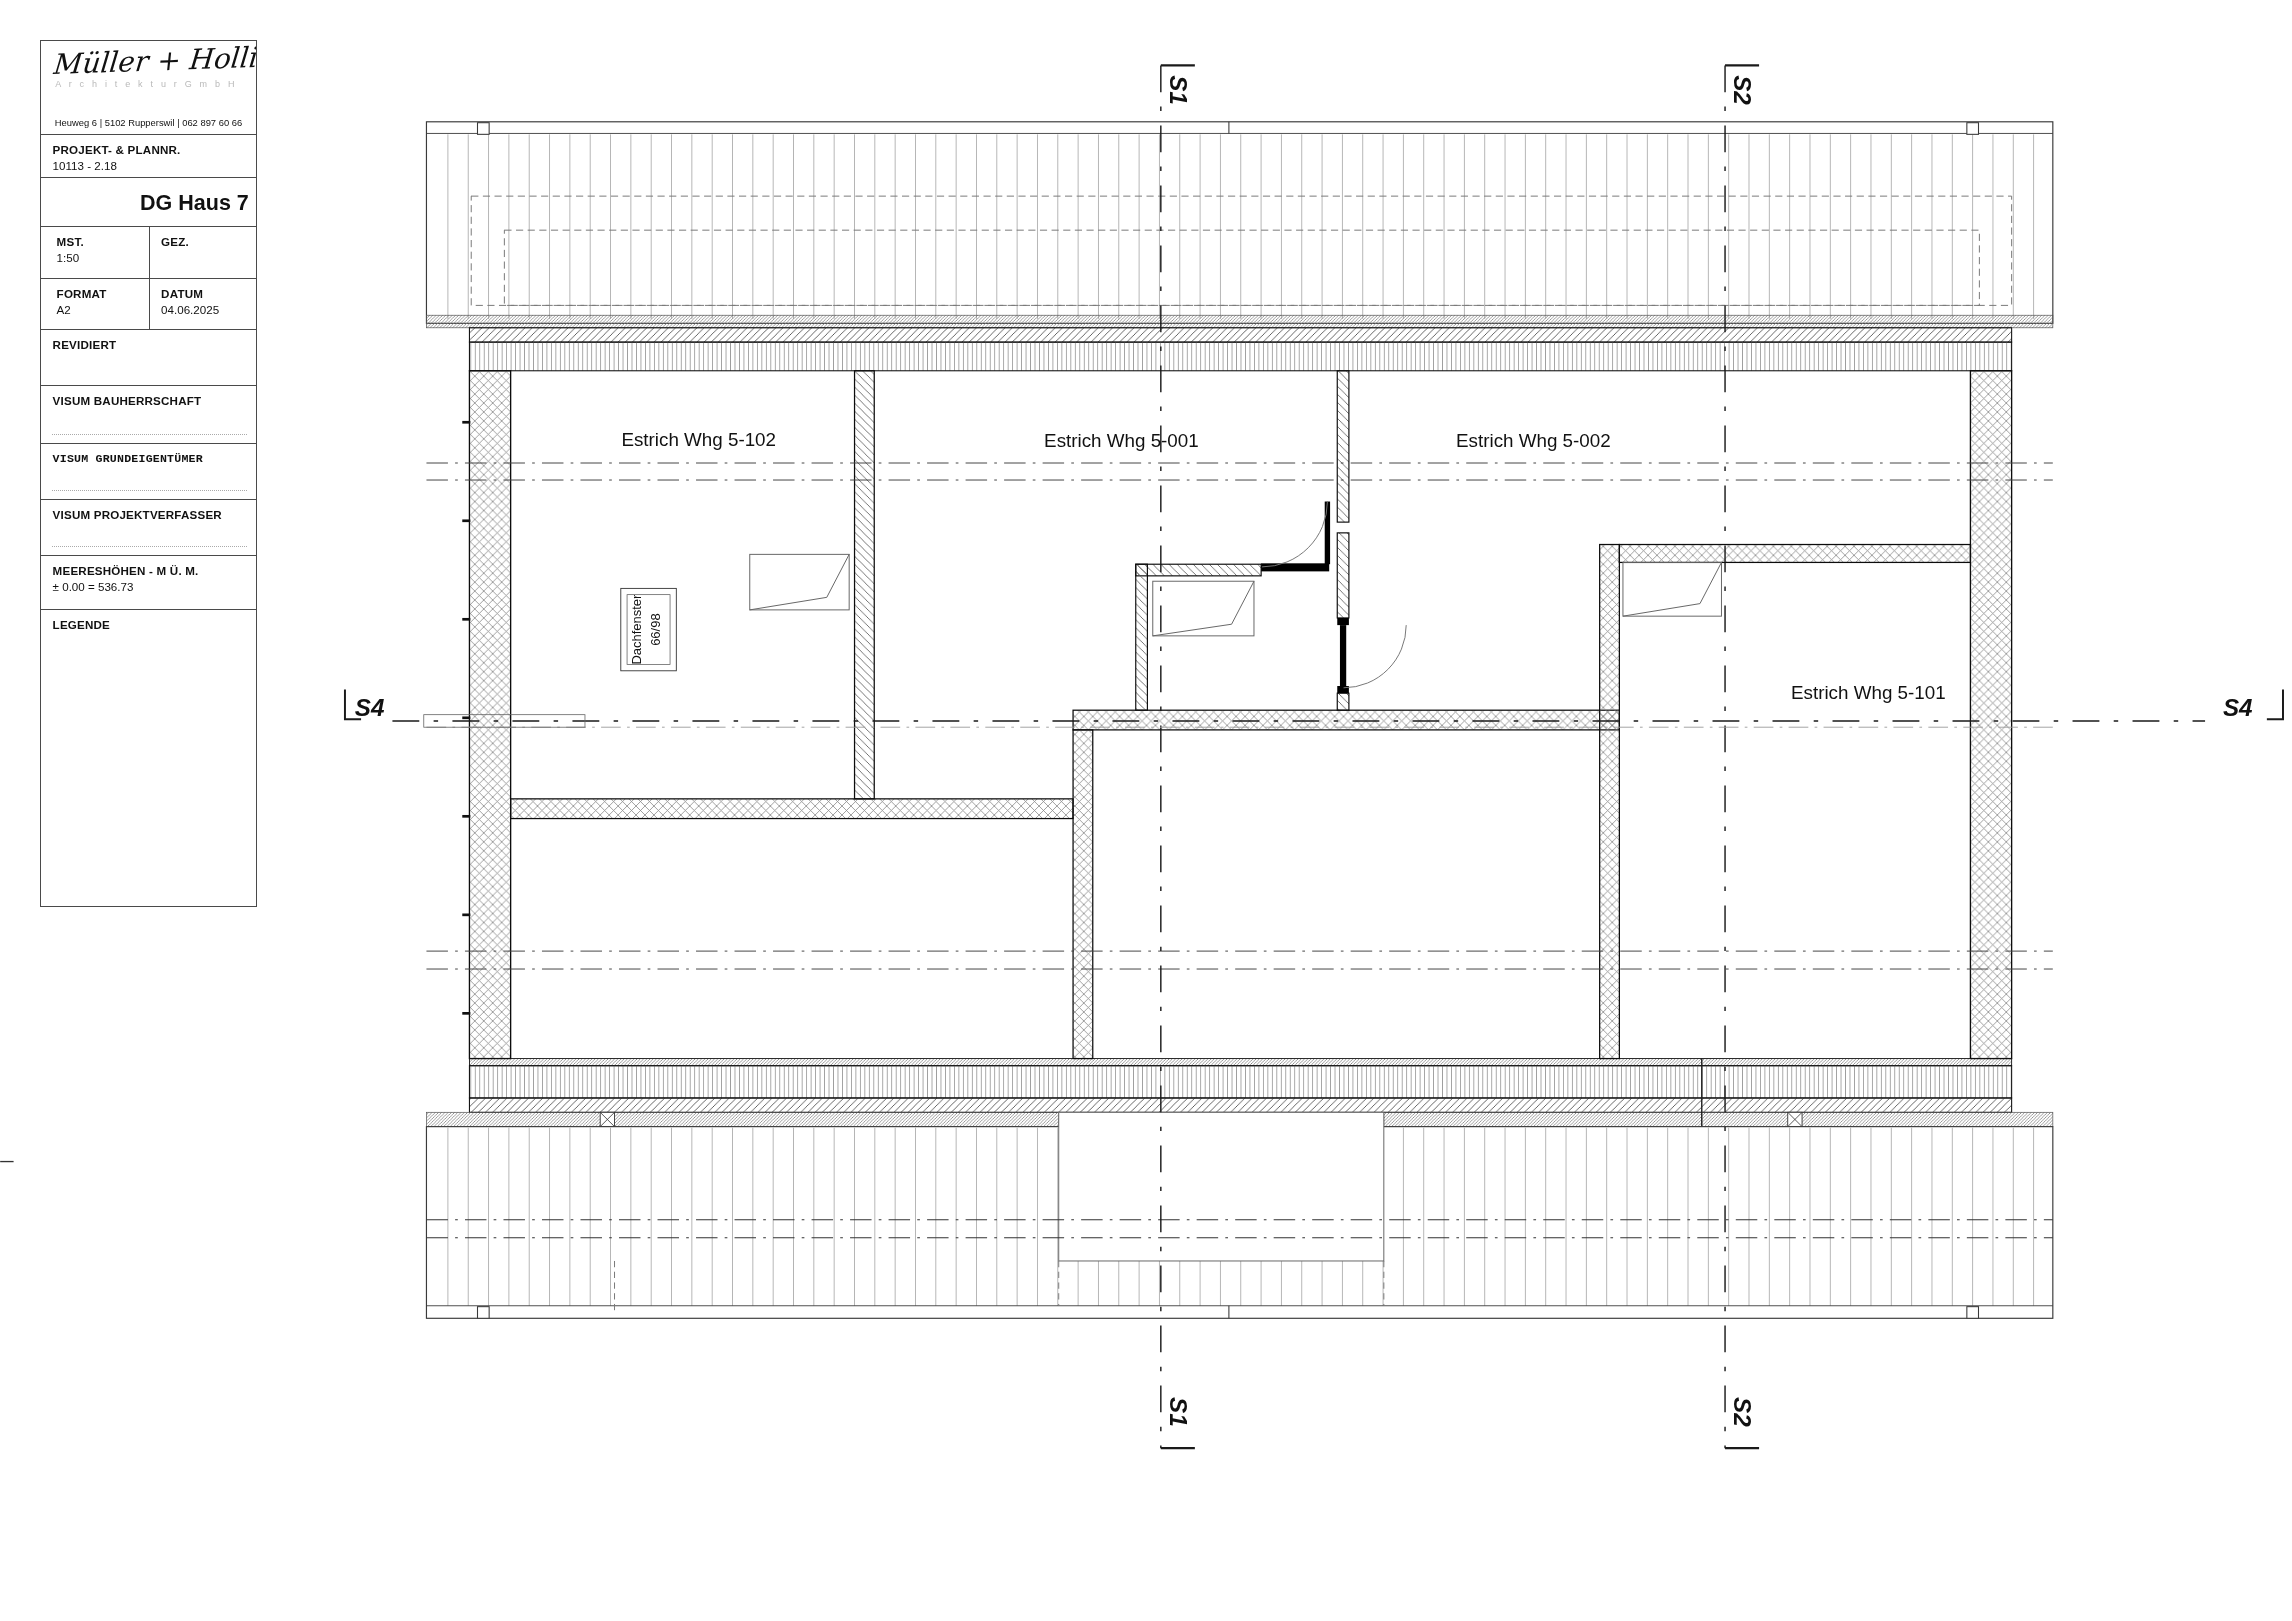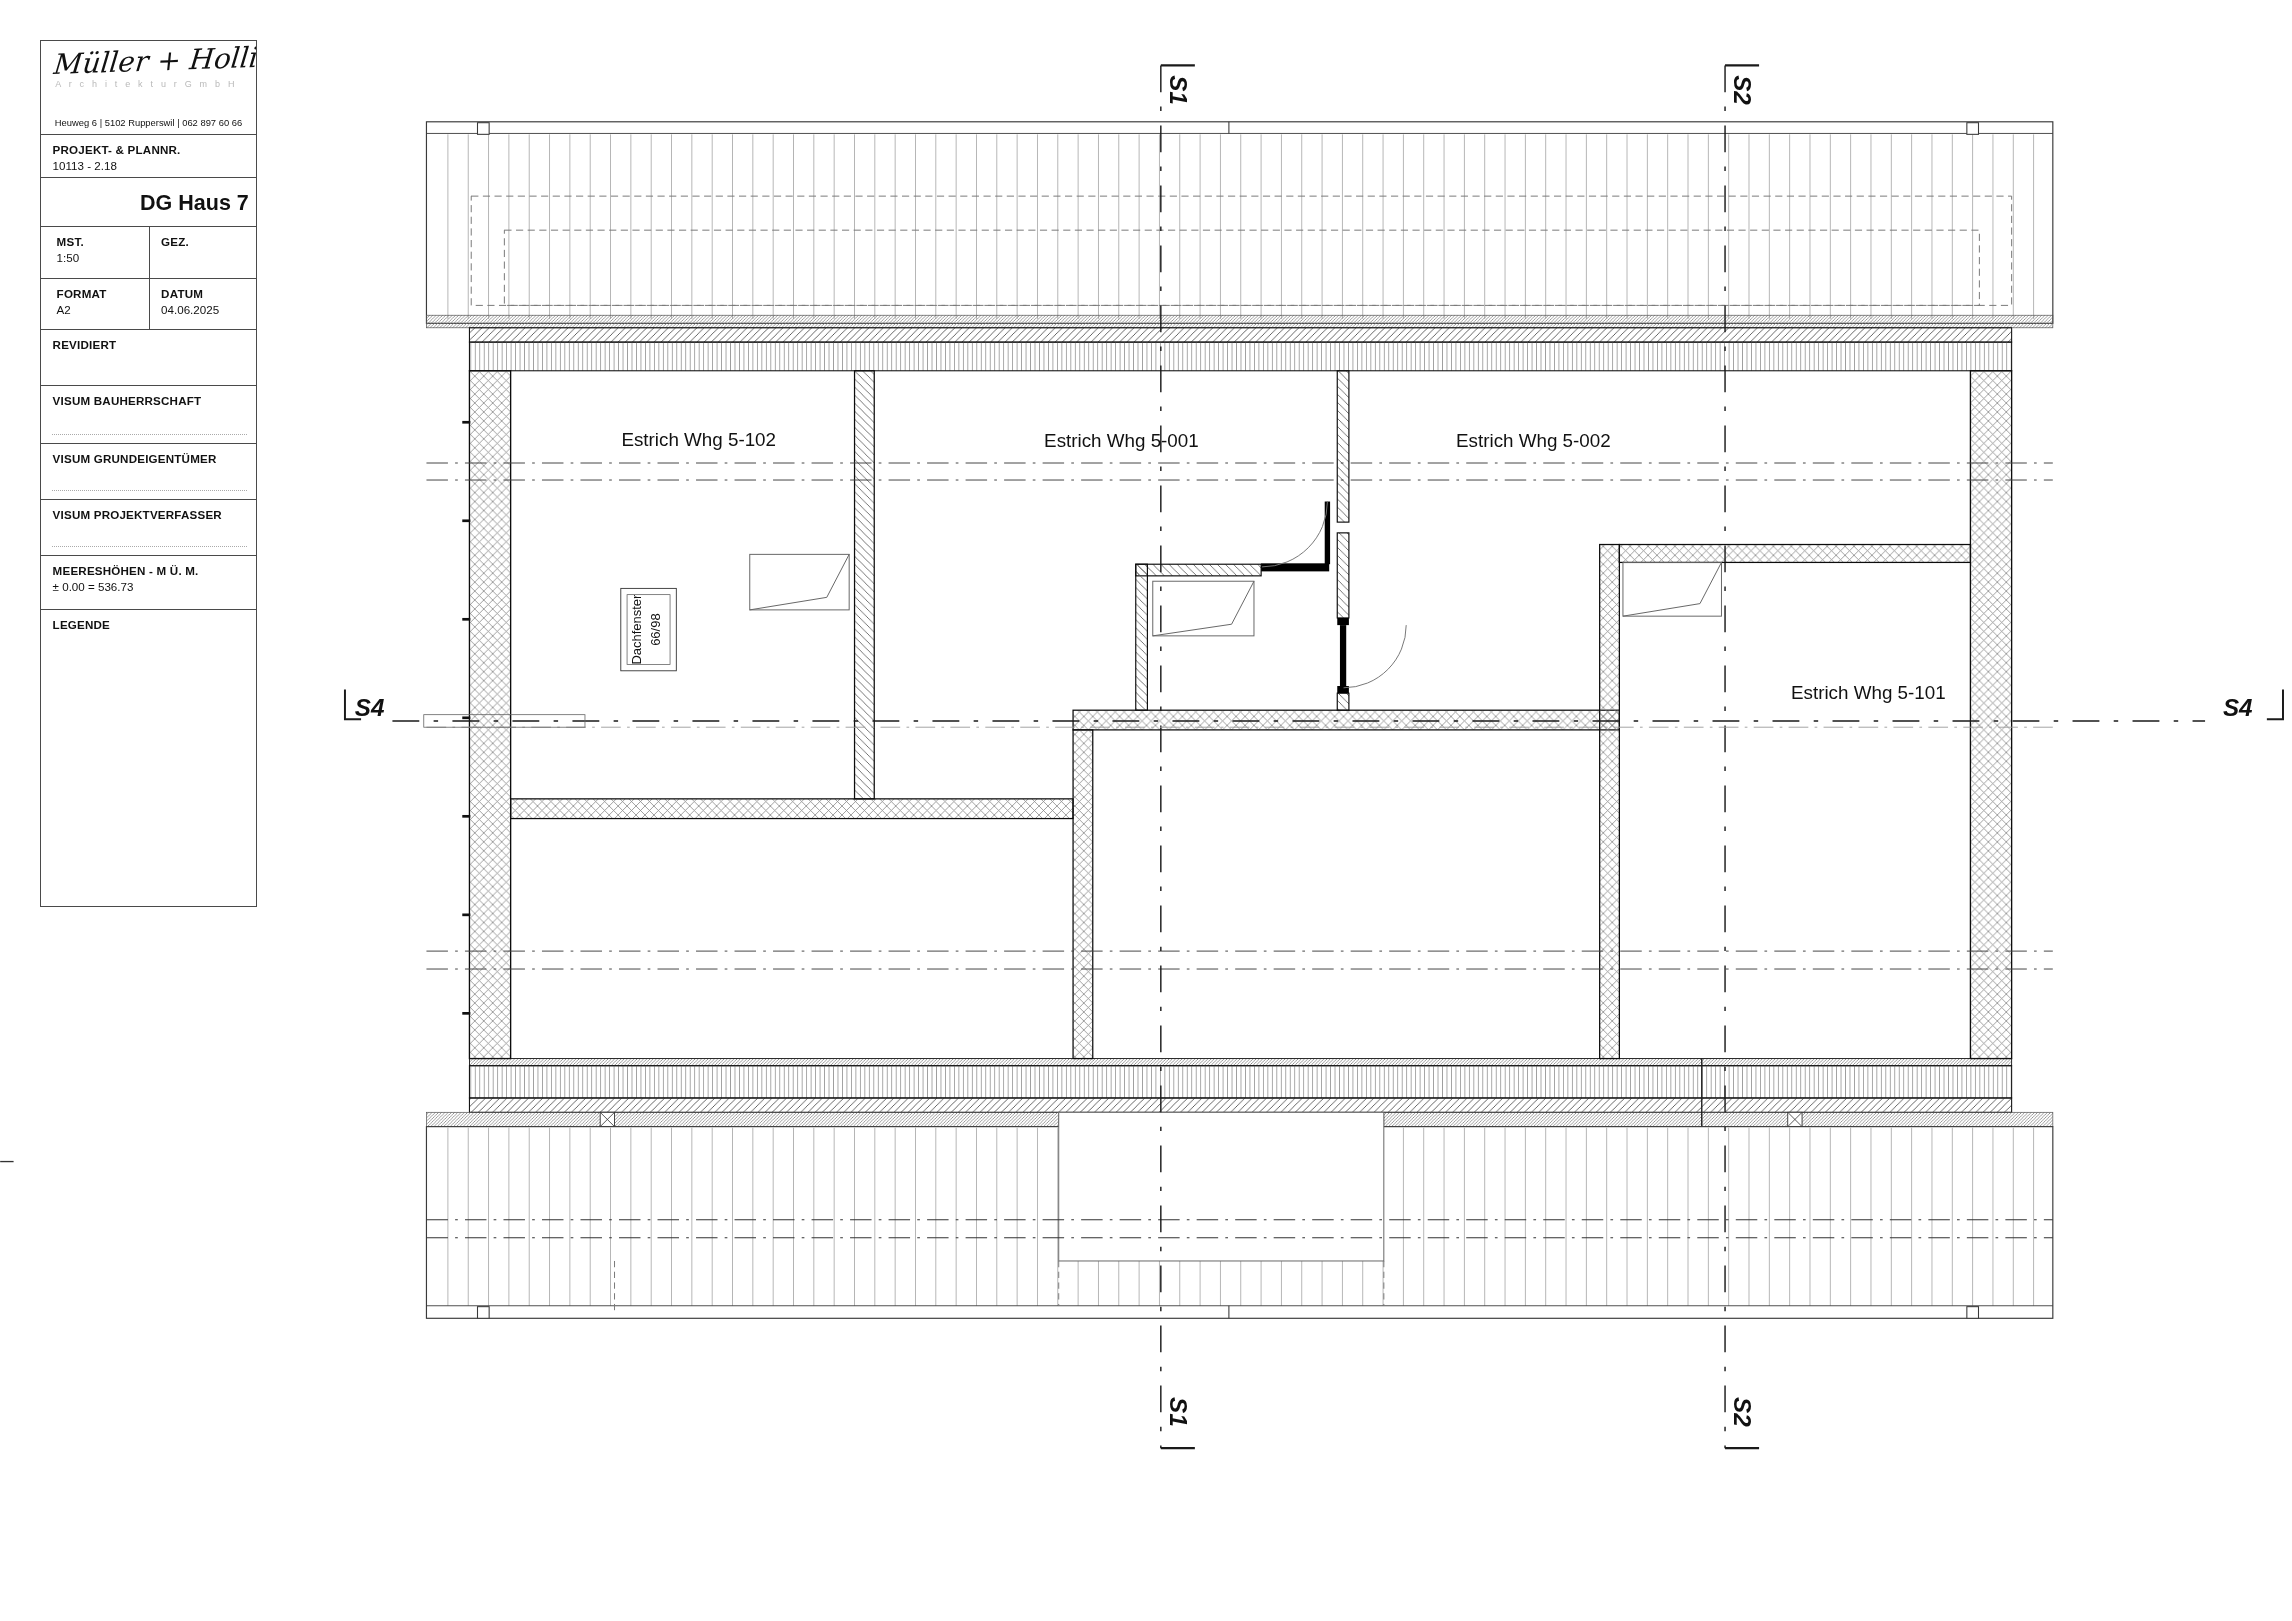--- a/index.html
+++ b/index.html
@@ -265,21 +265,21 @@
 
     <div class="sec" style="height:56px;">
       <div class="lbl">REVIDIERT</div>
     </div>
 
     <div class="sec" style="height:58px;">
       <div class="lbl">VISUM BAUHERRSCHAFT</div>
       <div class="dotline"></div>
     </div>
 
-    <div class="sec" style="height:56px;">
+    <div class="sec" style="height:56px;font-family:Liberation Mono, monospace;">
       <div class="lbl">VISUM GRUNDEIGENTÜMER</div>
       <div class="dotline"></div>
     </div>
 
     <div class="sec" style="height:56px;">
       <div class="lbl">VISUM PROJEKTVERFASSER</div>
       <div class="dotline"></div>
     </div>
 
     <div class="sec" style="height:54px;">

